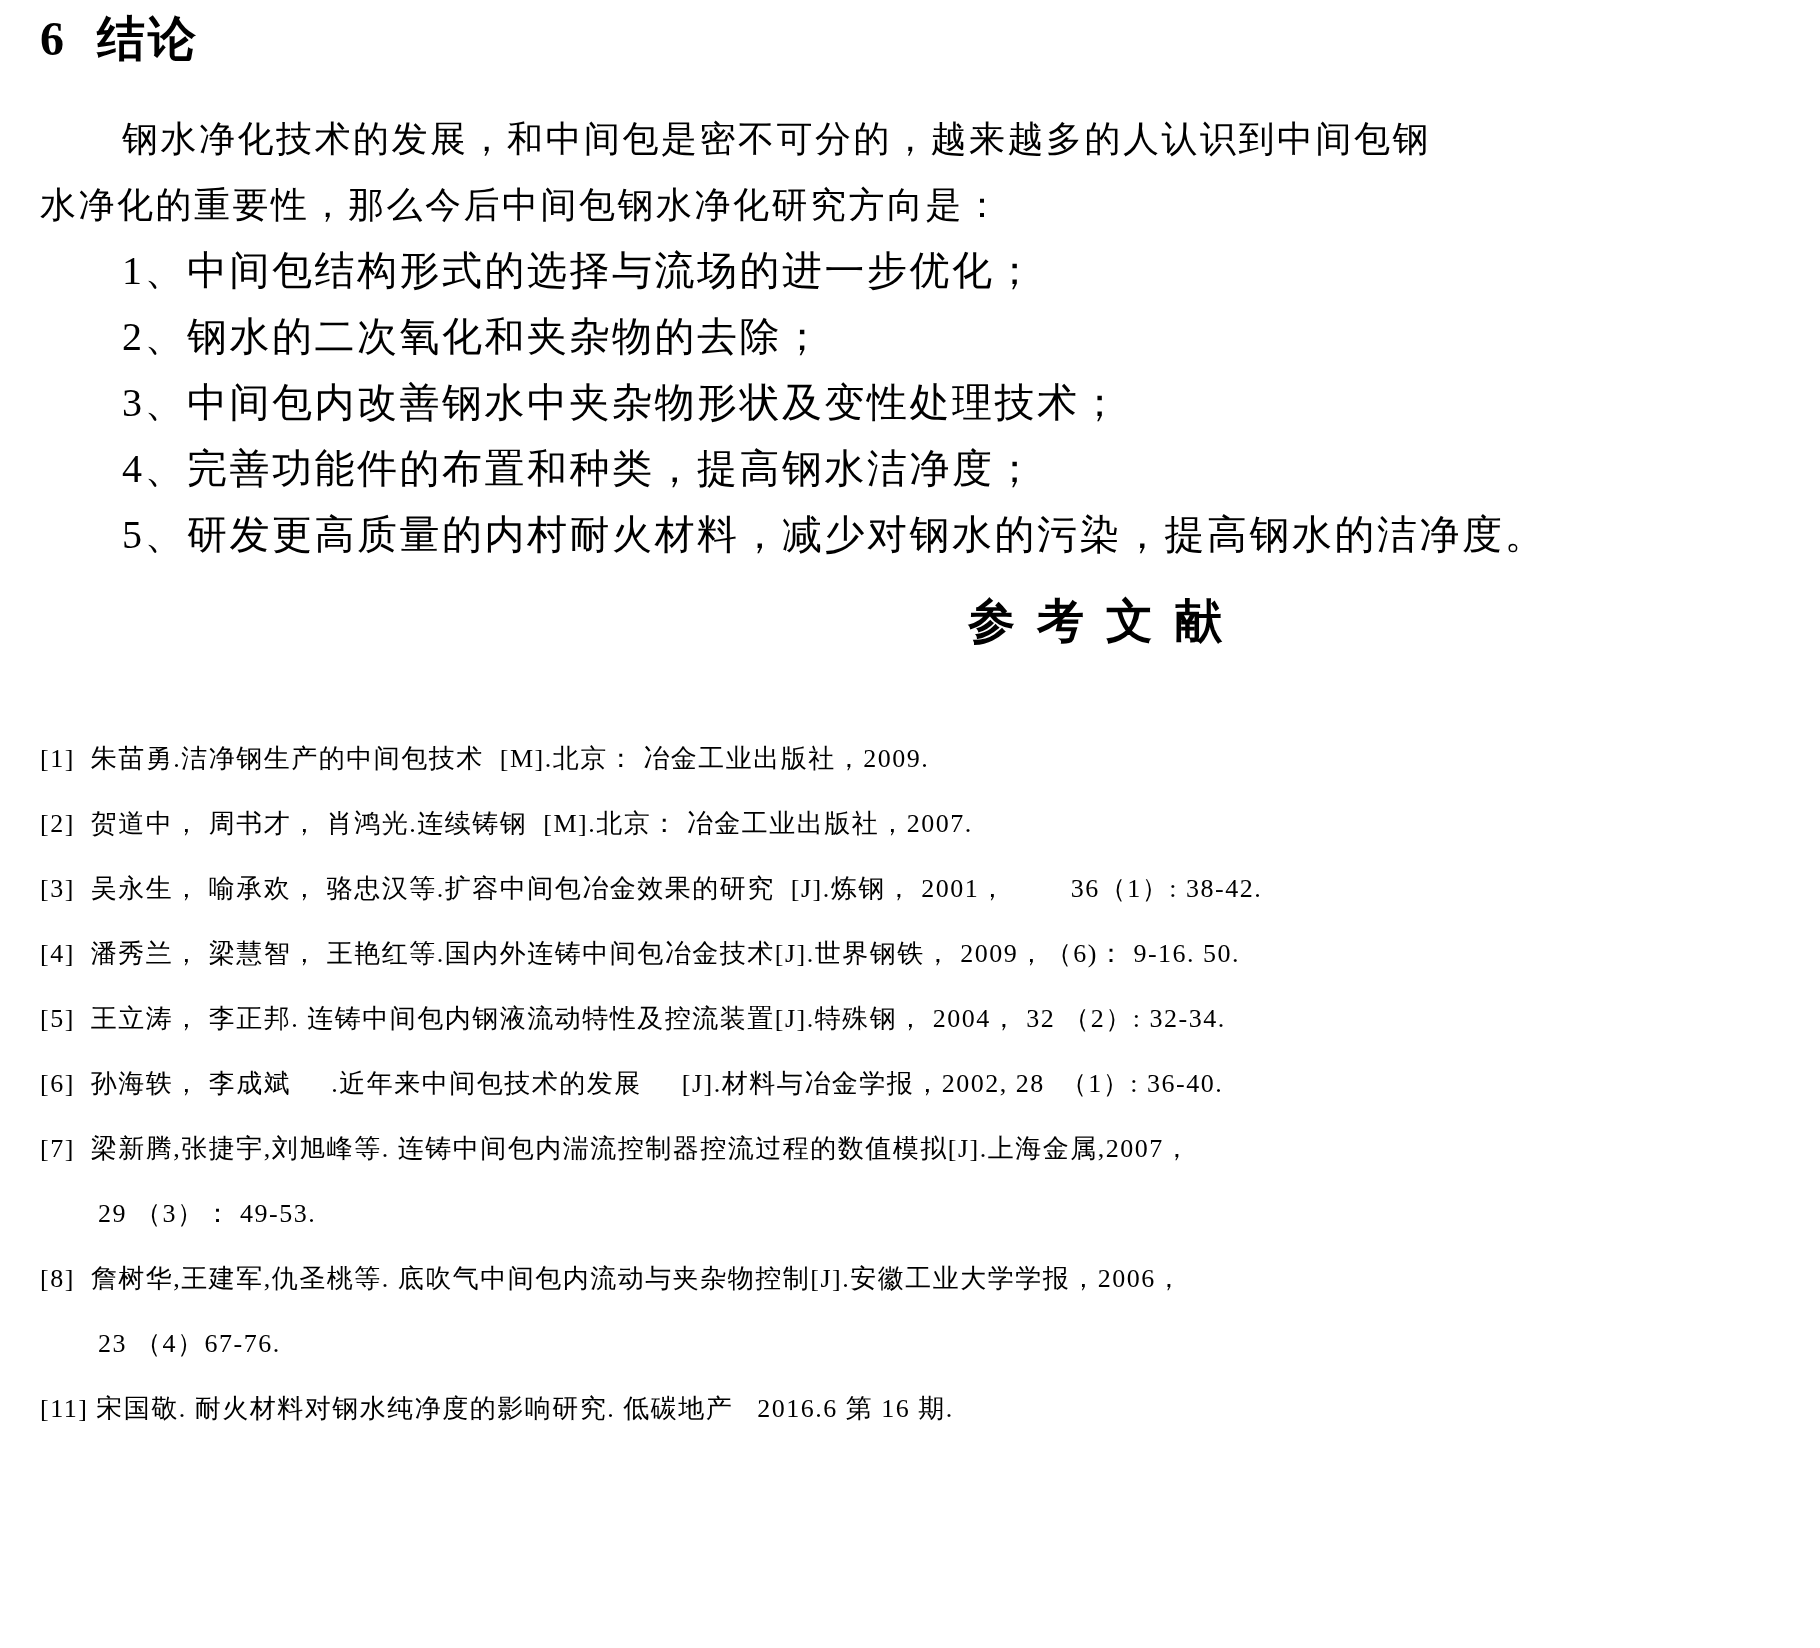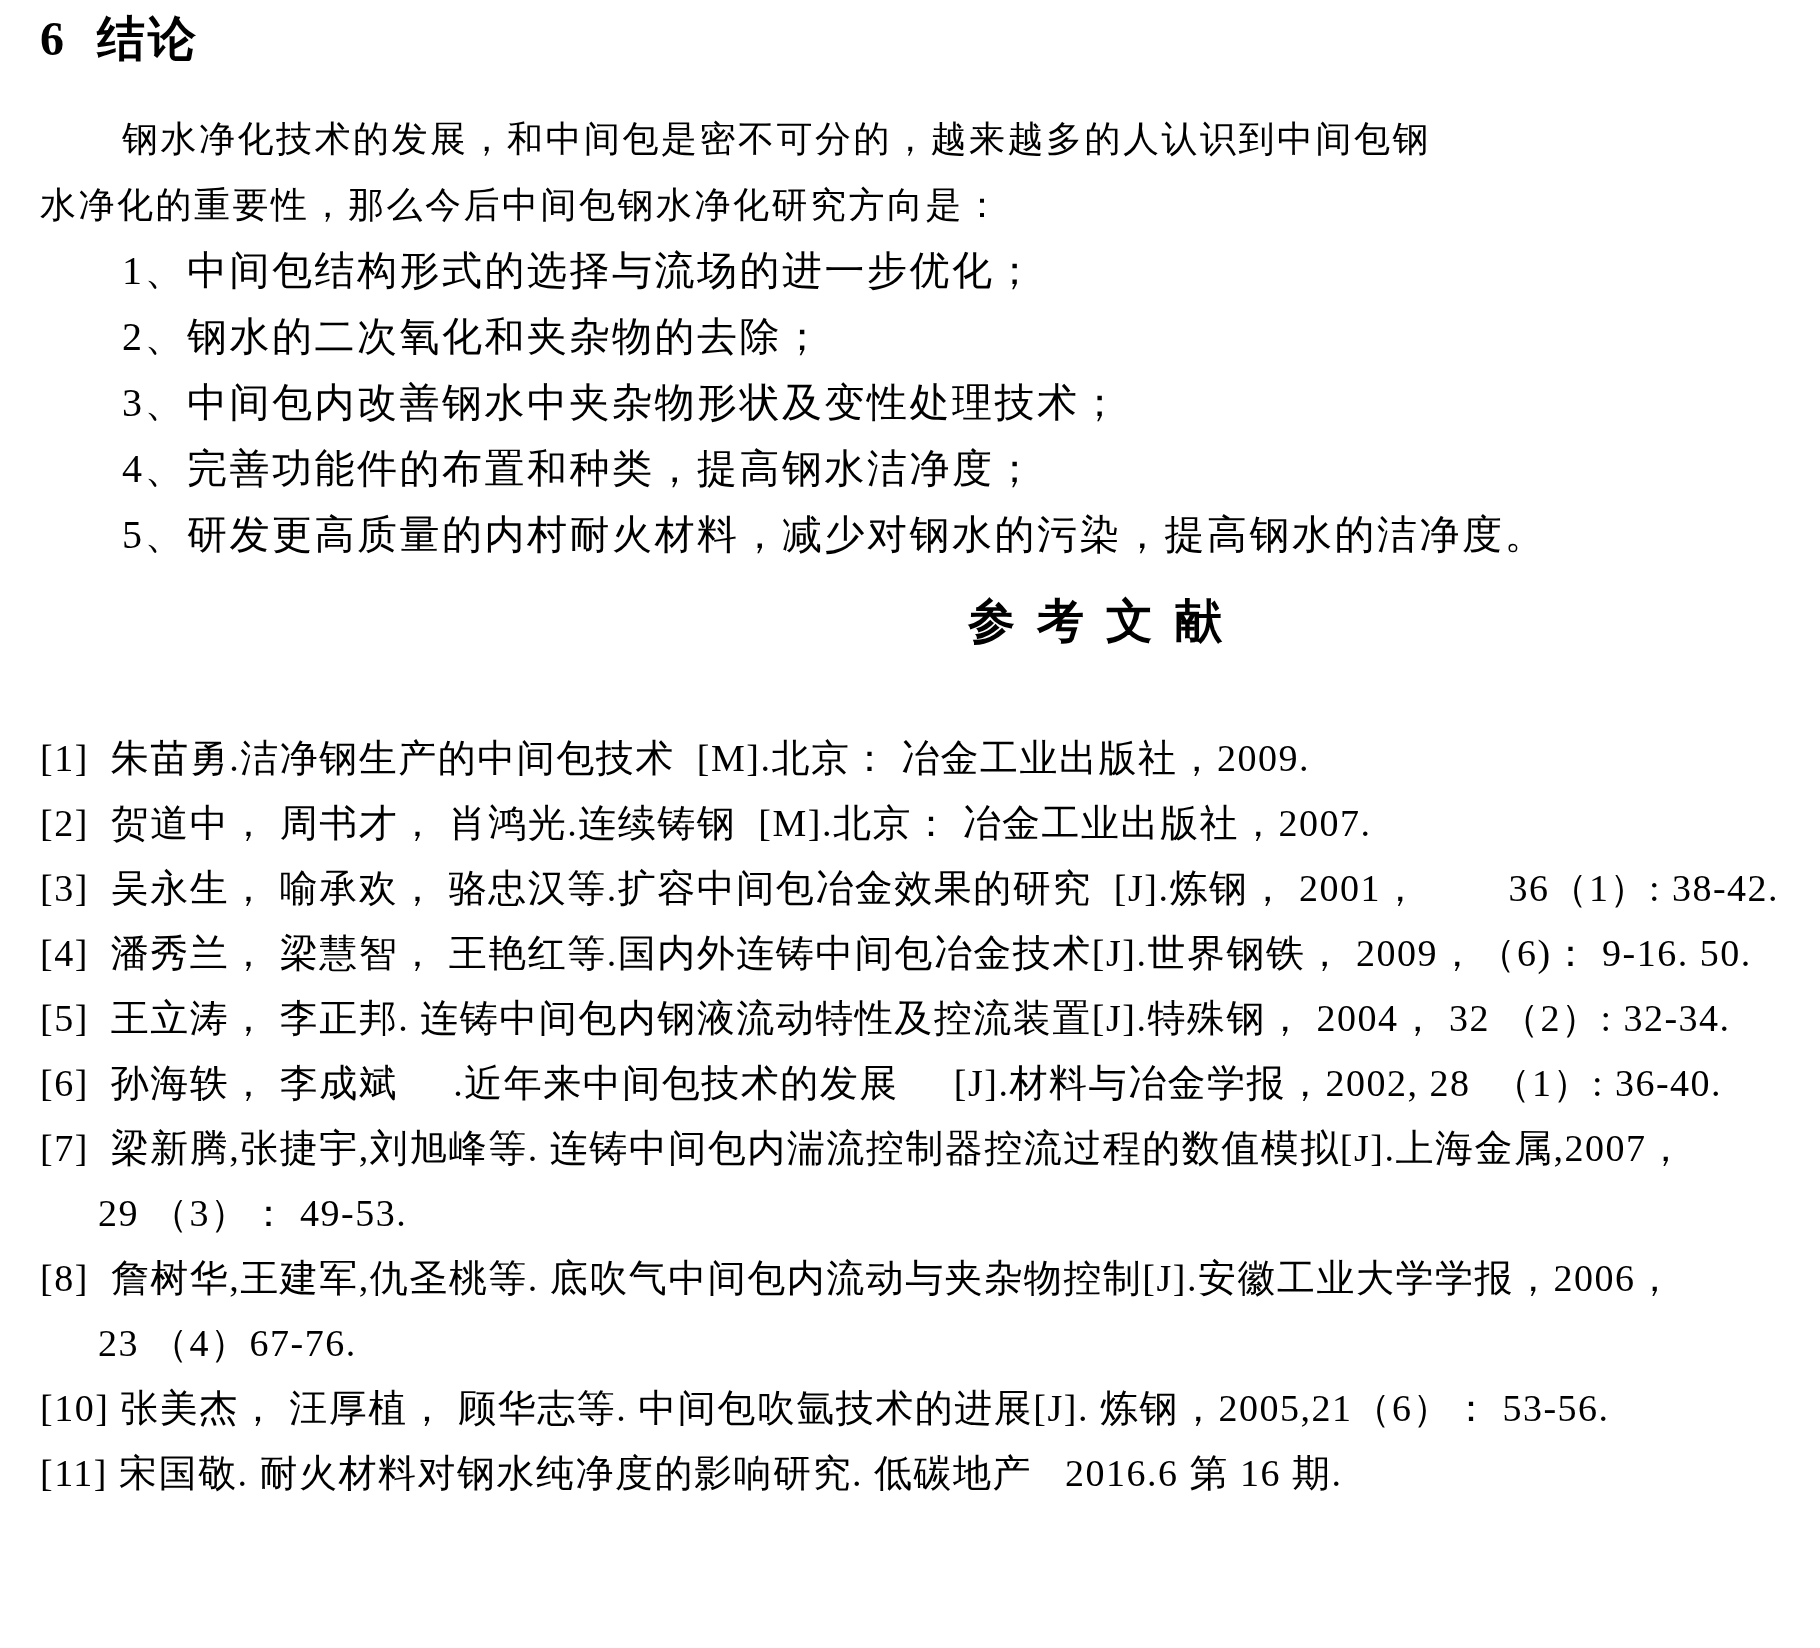--- a/index.html
+++ b/index.html
@@ -47,21 +47,21 @@
     left: 180px;
     text-align: center;
     font-family: "Liberation Sans", "DejaVu Sans", sans-serif;
     font-weight: 700;
     font-size: 47px;
     letter-spacing: 22px;
     line-height: 62px;
   }
   .ref {
     width: 1775px;
-    font-size: 38px;
+    font-size: 26px;
     letter-spacing: 1.5px;
     line-height: 65px;
     padding-left: 58px;
     text-indent: -58px;
     white-space: pre-wrap;
   }
 </style>
 </head>
 <body>
 
@@ -83,16 +83,15 @@
   <div class="ref">[1]  朱苗勇.洁净钢生产的中间包技术  [M].北京： 冶金工业出版社，2009.</div>
   <div class="ref">[2]  贺道中， 周书才， 肖鸿光.连续铸钢  [M].北京： 冶金工业出版社，2007.</div>
   <div class="ref">[3]  吴永生， 喻承欢， 骆忠汉等.扩容中间包冶金效果的研究  [J].炼钢， 2001，        36（1）: 38-42.</div>
   <div class="ref">[4]  潘秀兰， 梁慧智， 王艳红等.国内外连铸中间包冶金技术[J].世界钢铁， 2009，（6)： 9-16. 50.</div>
   <div class="ref">[5]  王立涛， 李正邦. 连铸中间包内钢液流动特性及控流装置[J].特殊钢， 2004， 32 （2）: 32-34.</div>
   <div class="ref">[6]  孙海轶， 李成斌     .近年来中间包技术的发展     [J].材料与冶金学报，2002, 28  （1）: 36-40.</div>
   <div class="ref">[7]  梁新腾,张捷宇,刘旭峰等. 连铸中间包内湍流控制器控流过程的数值模拟[J].上海金属,2007，
 29 （3）： 49-53.</div>
   <div class="ref">[8]  詹树华,王建军,仇圣桃等. 底吹气中间包内流动与夹杂物控制[J].安徽工业大学学报，2006，
 23 （4）67-76.</div>
-  <div class="ref">[10] 张美杰， 汪厚植， 顾华志等. 中间包吹氩技术的进展[J]. 炼钢，2005,21（6）： 53-56.</div>
   <div class="ref">[11] 宋国敬. 耐火材料对钢水纯净度的影响研究. 低碳地产   2016.6 第 16 期.</div>
 
 </div>
 
 </body></html>

